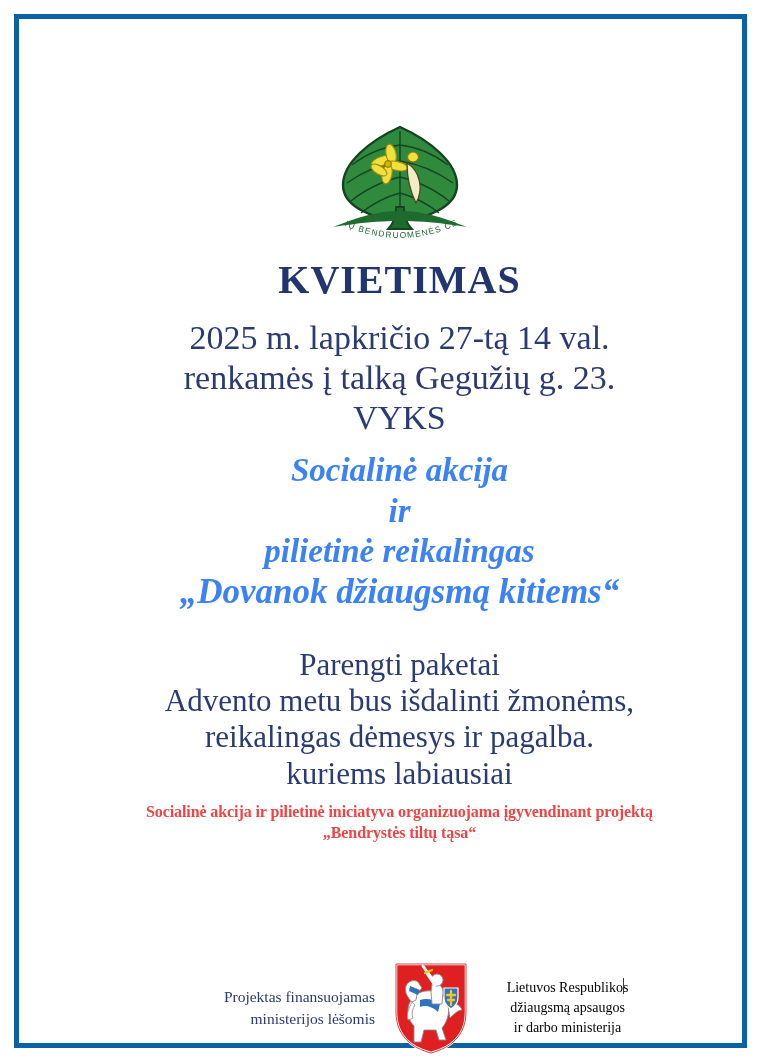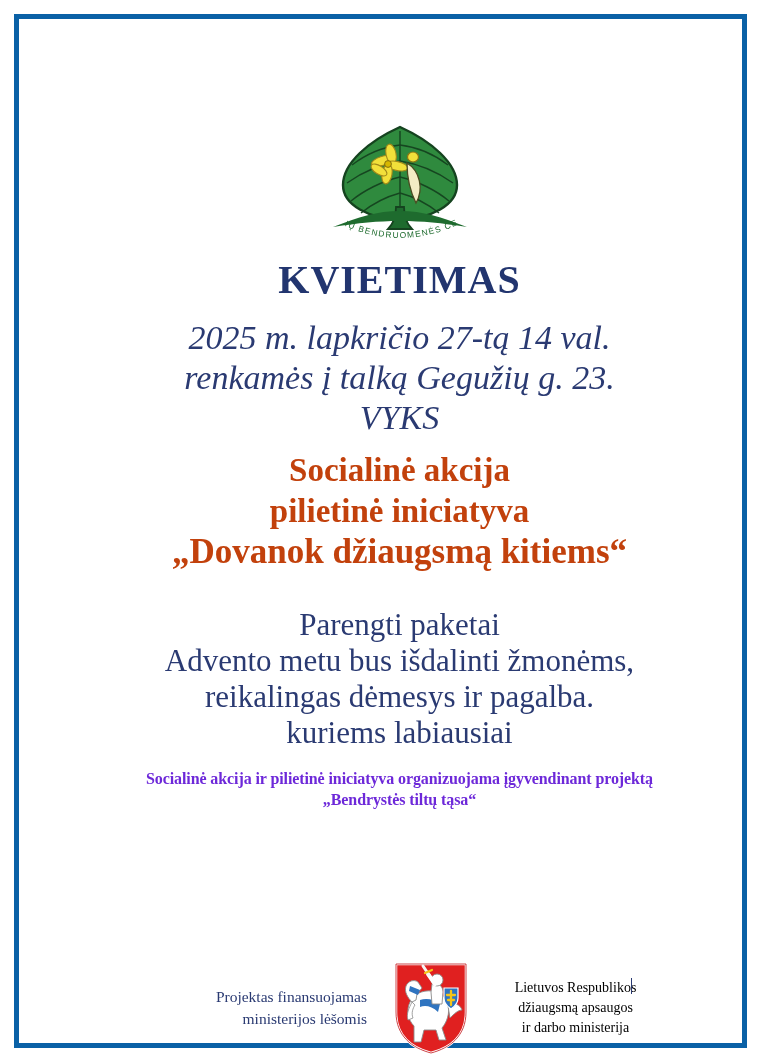--- a/index.html
+++ b/index.html
@@ -65,57 +65,58 @@
     margin-top: 2px;
     color: #22356f;
   }
 
   .big-line {
     font-size: 34px;
     line-height: 1.18;
     color: #2a3a72;
     font-weight: normal;
   }
-  .lead { margin-top: 18px; font-style: italic; }
+  .lead { margin-top: 18px; }
 
   .ital {
     font-size: 33px;
     font-weight: bold;
+    font-style: italic;
     line-height: 1.22;
-    color: #c2410c;
+    color: #3b82f6;
   }
   .ital.first { margin-top: 12px; }
   .ital.quote { font-size: 35px; }
 
   .body-line {
     font-size: 31px;
     line-height: 1.17;
     color: #2a3a72;
   }
   .body-block { margin-top: 33px; }
 
   .small-bold {
     font-size: 16px;
     font-weight: bold;
     line-height: 1.35;
-    color: #6d28d9;
-    margin-top: 16px;
+    color: #ef4444;
+    margin-top: 9px;
     letter-spacing: -0.1px;
   }
 
   
   .footer {
     position: absolute;
     left: 0;
     right: 0;
     bottom: 6px;
     display: flex;
     align-items: center;
     justify-content: center;
-    gap: 8px;
+    gap: 0px;
   }
   .footer-left {
     font-size: 15.5px;
     line-height: 1.42;
     text-align: right;
     color: #2a3a72;
     width: 238px;
     padding-right: 10px;
     box-sizing: border-box;
   }
@@ -198,21 +199,22 @@
       <div class="title">KVIETIMAS</div>
 
       <div class="lead">
         <div class="big-line">2025 m. lapkričio 27-tą 14 val.</div>
         <div class="big-line">renkamės į talką Gegužių g. 23.</div>
         <div class="big-line">VYKS</div>
       </div>
 
       <div>
         <div class="ital first">Socialinė akcija</div>
-        <div class="ital">pilietinė iniciatyva</div>
+        <div class="ital">ir</div>
+        <div class="ital">pilietinė reikalingas</div>
         <div class="ital quote">„Dovanok džiaugsmą kitiems“</div>
       </div>
 
       <div class="body-block">
         <div class="body-line">Parengti paketai</div>
         <div class="body-line">Advento metu bus išdalinti žmonėms,</div>
         <div class="body-line">reikalingas dėmesys ir pagalba.</div>
         <div class="body-line">kuriems labiausiai</div>
       </div>
 

